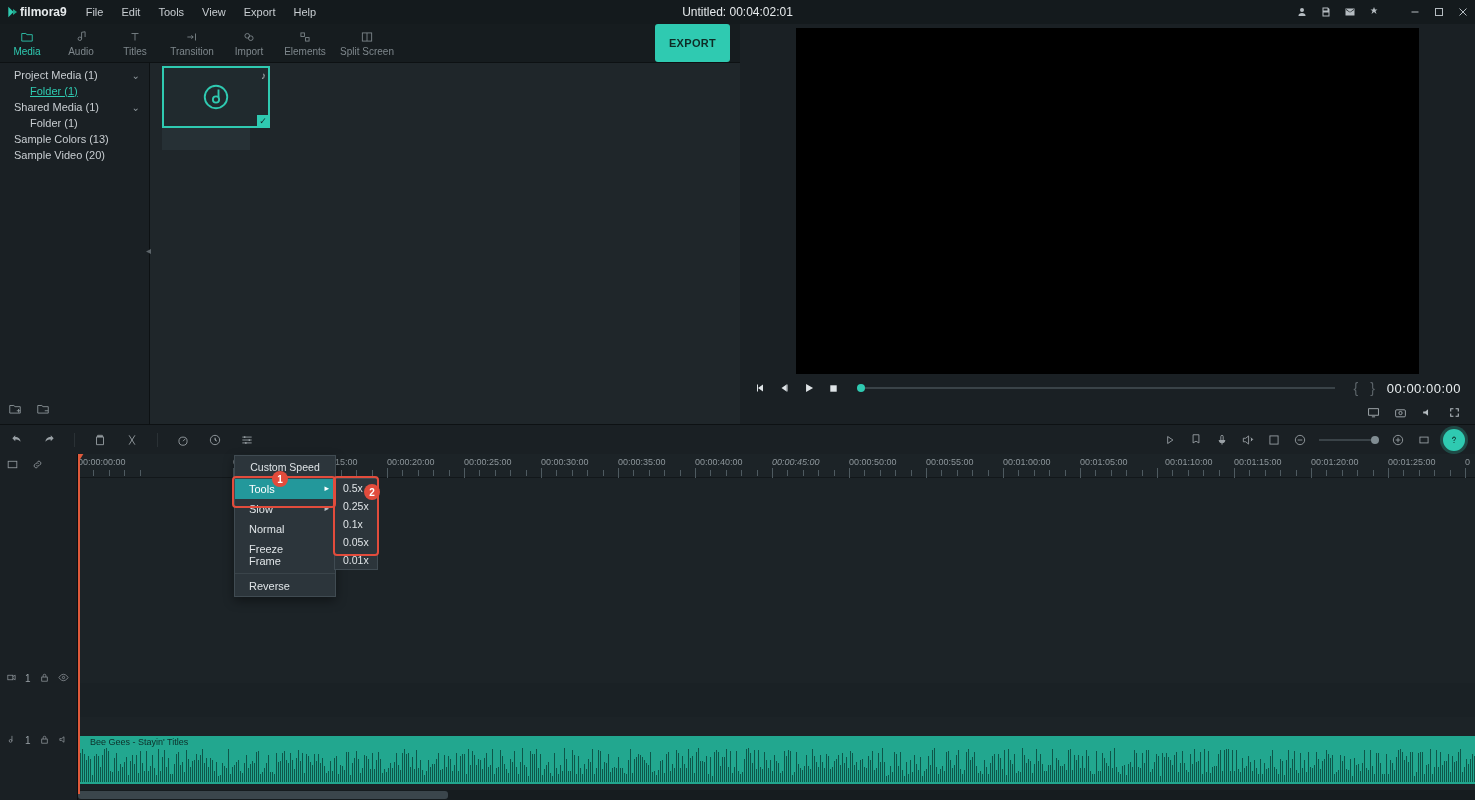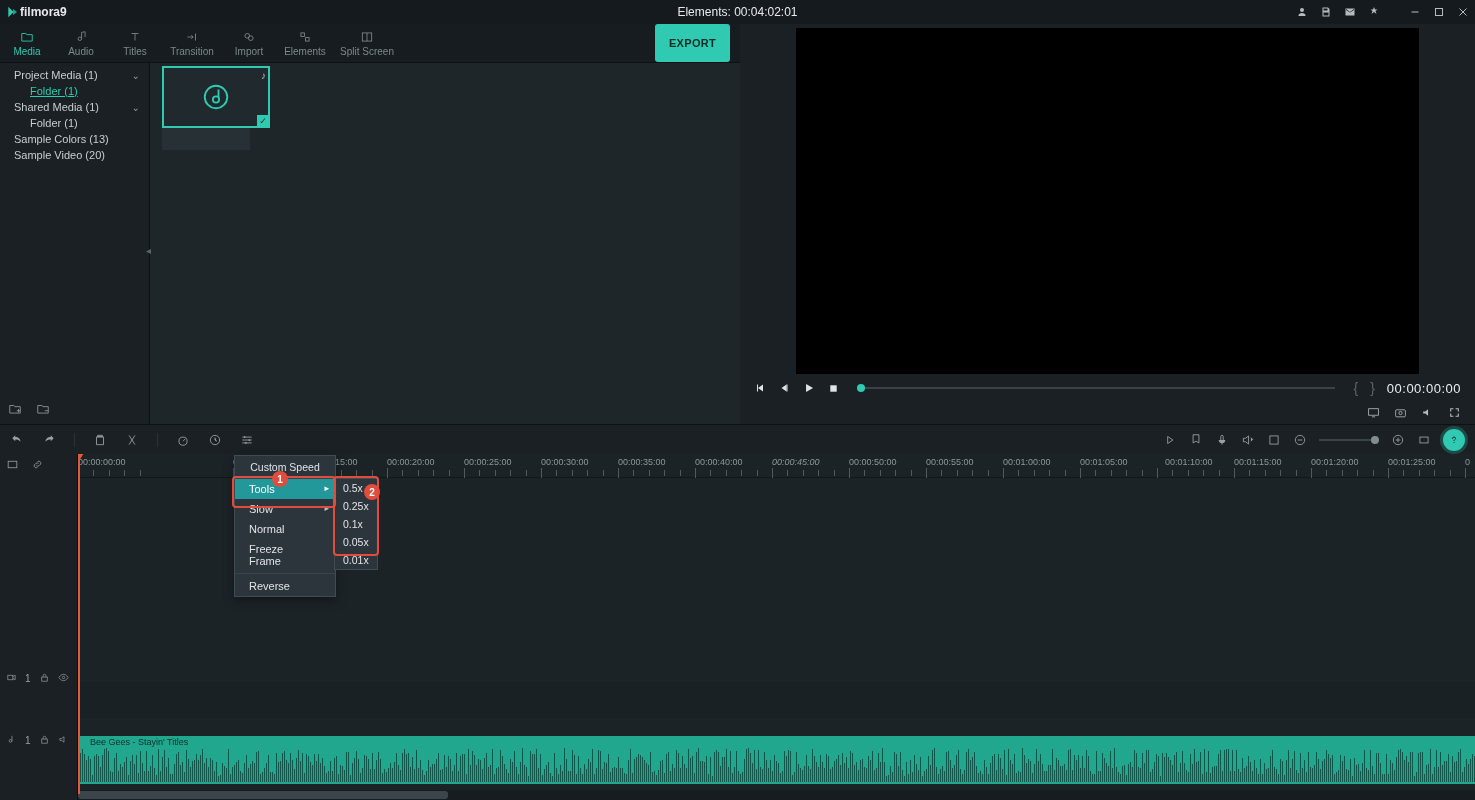--- a/index.html
+++ b/index.html
@@ -125,21 +125,29 @@
 <body>
 
 <div class="titlebar">
   <div class="logo">
     <svg viewBox="0 0 24 24">
         <path fill="#2fcab1" d="M4 3l9 9-9 9V3z"></path>
         <path fill="#1ea489" d="M12 7l7 5-7 5V7z"></path>
       </svg>
     <span class="logo-text"><span>filmora</span><span>9</span></span>
   </div>
-  <div class="title-center">Elements:  00:04:02:01</div>
+  <div class="menubar">
+    <span>File</span>
+    <span>Edit</span>
+    <span>Tools</span>
+    <span>View</span>
+    <span>Export</span>
+    <span>Help</span>
+  </div>
+  <div class="title-center">Untitled:  00:04:02:01</div>
   <div class="titlebar-right">
     <div class="tbr-icon">
         <svg viewBox="0 0 24 24">
           <path d="M12 12a4 4 0 100-8 4 4 0 000 8zm0 2c-4 0-7 2-7 5v1h14v-1c0-3-3-5-7-5z"></path>
         </svg>
       </div>
     <div class="tbr-icon">
         <svg viewBox="0 0 24 24">
           <path d="M5 3h11l3 3v15H5V3zm2 2v4h8V5H7zm0 8v6h10v-6H7z"></path>
         </svg>

